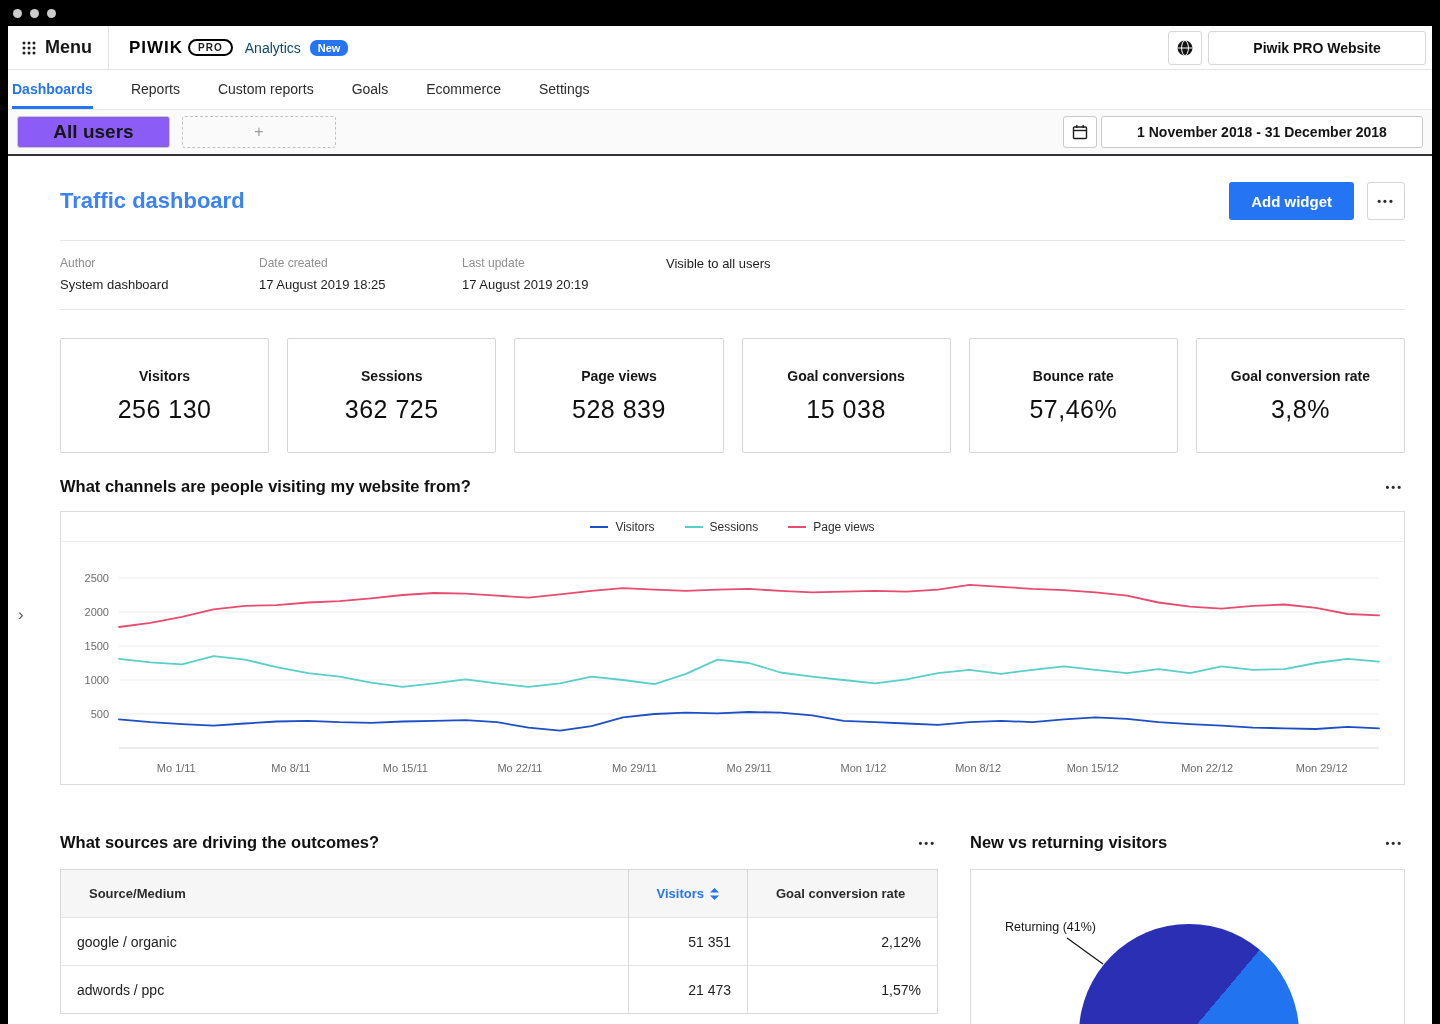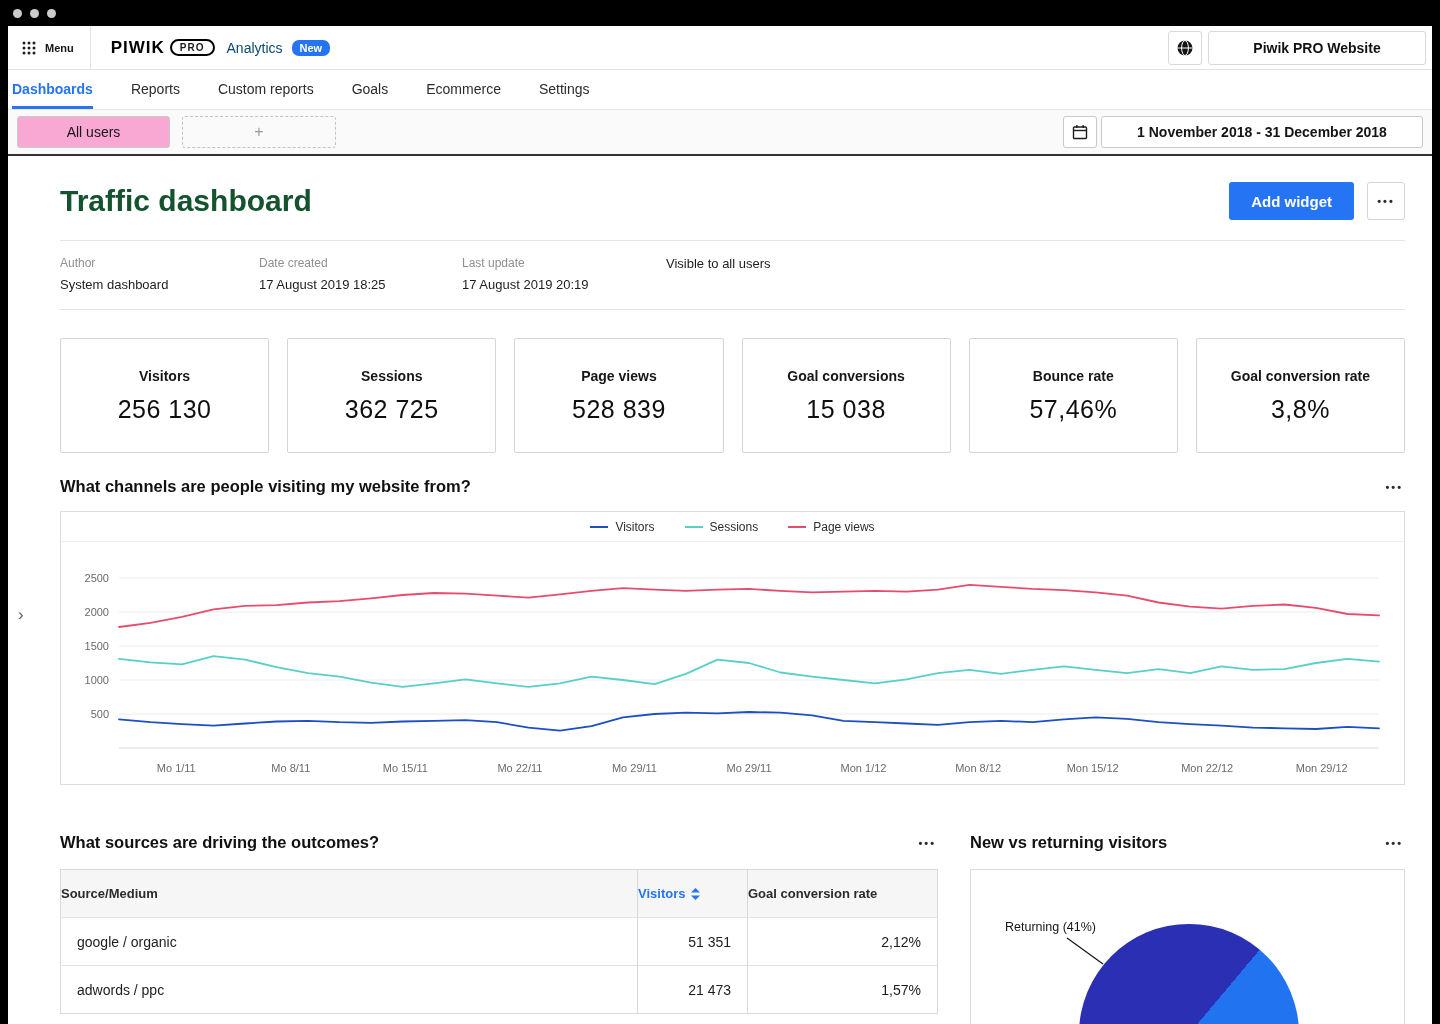--- a/index.html
+++ b/index.html
@@ -6,50 +6,50 @@
   html,body { width:1440px; height:1024px; overflow:hidden; background:#000; font-family:"Liberation Sans", sans-serif; color:#1c1c1c; }
 
   
   .titlebar { height:26px; background:#000; display:flex; align-items:center; gap:8px; padding-left:13px; }
   .traffic-dot { width:9px; height:9px; border-radius:50%; background:#cdcdcd; }
 
   .app { margin:0 8px; height:998px; background:#fff; display:flex; flex-direction:column; overflow:hidden; }
 
   
   .topbar { height:44px; display:flex; align-items:center; border-bottom:1px solid #e3e3e3; flex:0 0 auto; }
-  .menu-btn { height:100%; display:flex; align-items:center; gap:9px; padding:0 16px 0 14px; border-right:1px solid #e3e3e3; cursor:pointer; font-size:11px; font-weight:600; color:#161616; }
+  .menu-btn { height:100%; display:flex; align-items:center; gap:9px; padding:0 16px 0 14px; border-right:1px solid #e3e3e3; cursor:pointer; font-size:18px; font-weight:600; color:#161616; }
   .brand { display:flex; align-items:center; margin-left:20px; }
   .brand-text { font-size:17px; font-weight:800; letter-spacing:1px; color:#000; }
   .brand-pill { margin-left:5px; border:2px solid #000; border-radius:10px; font-size:10px; font-weight:800; padding:1px 8px; letter-spacing:1px; }
   .product { margin-left:12px; font-size:14px; color:#0c4a6e; }
   .new-badge { margin-left:9px; background:#2574f4; color:#fff; font-size:11px; font-weight:700; padding:2px 8px; border-radius:7px; }
   .topbar-right { margin-left:auto; display:flex; align-items:center; gap:6px; padding-right:6px; }
   .globe-btn { width:34px; height:34px; border:1px solid #d9d9d9; border-radius:3px; background:#fff; display:flex; align-items:center; justify-content:center; cursor:pointer; }
   .site-btn { height:34px; min-width:218px; border:1px solid #d9d9d9; border-radius:3px; background:#fff; font-size:14px; font-weight:700; color:#111; display:flex; align-items:center; justify-content:center; padding:0 18px; cursor:pointer; font-family:"Liberation Sans", sans-serif; }
 
   
   .tabs { height:40px; display:flex; align-items:stretch; padding-left:4px; border-bottom:1px solid #e7e7e7; flex:0 0 auto; }
   .tab { display:flex; align-items:center; margin-right:38px; font-size:14px; color:#2c2c2c; cursor:pointer; border-bottom:3px solid transparent; padding-top:2px; }
   .tab.active { color:#2574f4; font-weight:700; border-bottom-color:#2574f4; }
 
   
   .toolbar { height:46px; background:#fafafa; display:flex; align-items:center; padding:0 9px; border-bottom:2px solid #303236; flex:0 0 auto; }
-  .segment-btn { height:32px; min-width:153px; background:#f9a8d4; border:1px solid #c9c9c9; border-radius:3px; font-size:14px; font-weight:400; color:#161616; cursor:pointer; font-family:"Liberation Sans", sans-serif; }
+  .segment-btn { height:32px; min-width:153px; background:#8b5cf6; border:1px solid #c9c9c9; border-radius:3px; font-size:19px; font-weight:700; color:#161616; cursor:pointer; font-family:"Liberation Sans", sans-serif; }
   .add-segment-btn { height:32px; width:154px; margin-left:12px; background:transparent; border:1px dashed #c2c2c2; border-radius:3px; font-size:16px; color:#9a9a9a; cursor:pointer; }
   .date-controls { margin-left:auto; display:flex; align-items:center; gap:4px; }
   .cal-btn { width:34px; height:32px; background:#fff; border:1px solid #c9c9c9; border-radius:3px; display:flex; align-items:center; justify-content:center; cursor:pointer; }
   .date-range { height:32px; min-width:322px; background:#fff; border:1px solid #c9c9c9; border-radius:3px; display:flex; align-items:center; justify-content:center; font-size:14px; font-weight:700; color:#141414; padding:0 20px; cursor:pointer; }
 
   
   .content { flex:1 1 auto; position:relative; overflow:hidden; }
   .expander { position:absolute; left:10px; top:450px; font-size:17px; color:#5d5d5d; cursor:pointer; line-height:1; }
   .main { padding:26px 27px 0 52px; }
 
   .title-row { display:flex; align-items:center; justify-content:space-between; }
-  .page-title { font-size:30px; font-weight:700; color:#14532d; }
+  .page-title { font-size:22px; font-weight:700; color:#3b82f6; }
   .title-actions { display:flex; align-items:center; gap:13px; }
   .add-widget-btn { height:38px; background:#2574f4; color:#fff; border:none; border-radius:3px; font-size:15px; font-weight:600; padding:0 22px; cursor:pointer; font-family:"Liberation Sans", sans-serif; }
   .more-box { width:38px; height:38px; background:#fff; border:1px solid #d5d5d5; border-radius:3px; display:flex; align-items:center; justify-content:center; cursor:pointer; }
   .dots-glyph { font-size:11px; letter-spacing:2px; font-weight:700; color:#2b2b2b; line-height:1; }
 
   .divider { border-top:1px solid #e5e5e5; margin-top:20px; }
 
   .meta-row { display:flex; padding:15px 0 17px; }
   .meta-label { font-size:12px; color:#8f8f8f; margin-bottom:7px; }
   .meta-value { font-size:13px; color:#1d1d1d; }
@@ -69,21 +69,21 @@
   .legend { height:30px; display:flex; align-items:center; justify-content:center; gap:30px; border-bottom:1px solid #ececec; }
   .legend-item { display:flex; align-items:center; gap:7px; font-size:12px; color:#2e2e2e; cursor:pointer; }
   .legend-line { display:inline-block; width:18px; height:2px; }
   .axis-label { font-size:11px; fill:#6b6b6b; font-family:"Liberation Sans", sans-serif; }
 
   .bottom-row { display:flex; gap:32px; margin-top:44px; }
   .sources { width:878px; flex:0 0 auto; }
   .newvs { flex:1; }
 
   .sources-table { margin-top:14px; width:100%; border-collapse:collapse; border:1px solid #d9d9d9; }
-  .sources-table th { background:#f6f6f6; height:48px; font-size:13px; font-weight:700; color:#2b2b2b; text-align:left; padding:0 0; }
+  .sources-table th { background:#f6f6f6; height:48px; font-size:13px; font-weight:700; color:#2b2b2b; text-align:left; padding:0 28px; }
   .sources-table td { height:48px; font-size:14px; color:#1d1d1d; padding:0 16px; border-top:1px solid #e3e3e3; background:#fff; }
   .col-visitors, .col-rate { border-left:1px solid #d9d9d9; }
   .th-visitors { color:#2574f4 !important; }
   .th-visitors .th-inner { display:flex; align-items:center; gap:6px; cursor:pointer; }
   td.num { text-align:right; }
   .col-visitors { width:110px; } .col-rate { width:190px; }
 
   .pie-box { margin-top:14px; border:1px solid #dcdcdc; height:360px; position:relative; background:#fff; overflow:hidden; }
   .pie-callout { position:absolute; left:34px; top:50px; font-size:12.5px; color:#161616; }
   .pie-leader { position:absolute; left:94px; top:66px; }

